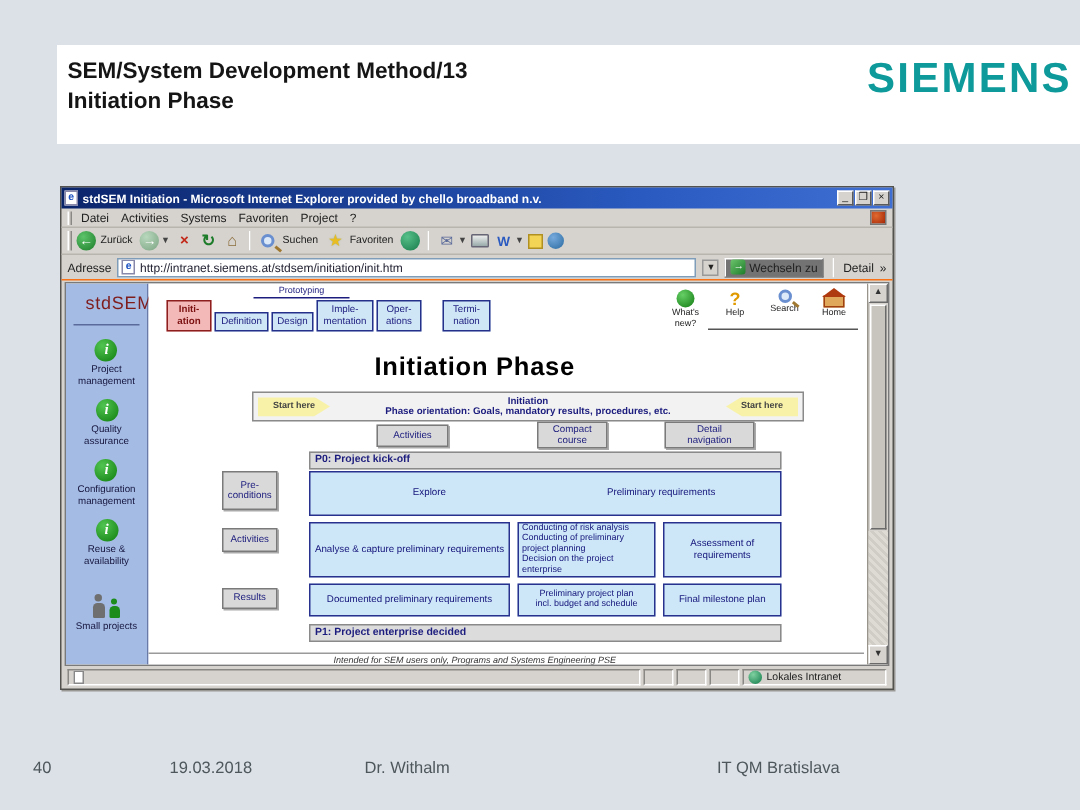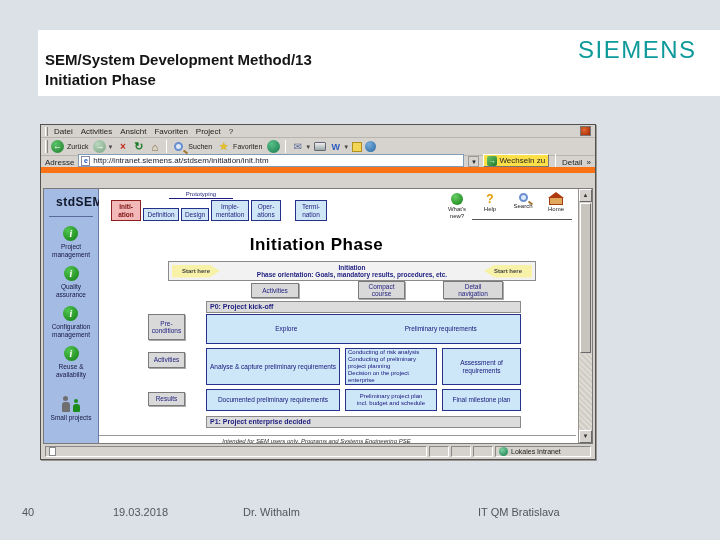--- a/index.html
+++ b/index.html
@@ -1,22 +1,22 @@
 <!DOCTYPE html>
 <html><head>
 <meta charset="utf-8">
 <style>
   * { margin:0; padding:0; box-sizing:border-box; }
   body { width:720px; height:540px; font-family:"Liberation Sans", sans-serif; }
   .slide { position:relative; width:720px; height:540px; background:#dce1e7; overflow:hidden; }
 
   
   .band { position:absolute; left:38px; top:30px; right:0; height:66px; background:#ffffff; }
-  .slide-title { position:absolute; left:45px; top:38px; font-size:15px; font-weight:bold; color:#151515; line-height:20px;margin-top:12px; }
-  .logo { position:absolute; left:578px; top:36px; font-size:24px; font-weight:normal; letter-spacing:1.5px; color:#0e9a9a; }
+  .slide-title { position:absolute; left:45px; top:38px; font-size:15px; font-weight:bold; color:#151515; line-height:20px; }
+  .logo { position:absolute; left:578px; top:36px; font-size:28px; font-weight:bold; letter-spacing:1.5px; color:#0e9a9a; }
 
   
   .sfoot { position:absolute; top:506px; font-size:11px; color:#4d575c; }
   .sf-page { left:22px; } .sf-date { left:113px; } .sf-author { left:243px; } .sf-org { left:478px; }
 
   
   .bwin { position:absolute; left:40px; top:124px; width:556px; height:336px;
           background:#d6d3ce; border:1px solid #54524e; box-shadow:1px 1px 0 #9a9894; }
   .tbar { height:14px; background:linear-gradient(90deg,#0a246a,#2a5ac0 70%,#3f6fd2); display:flex; align-items:center; padding:0 2px; }
   .tbar-icon { width:9px; height:10px; background:#fff; border:1px solid #88a; color:#1a50c0; font-size:7px; font-weight:bold; line-height:8px; text-align:center; margin-right:3px; }
@@ -42,31 +42,31 @@
   .mag::after { content:""; position:absolute; left:7px; top:7px; width:5px; height:2px; background:#a07830; transform:rotate(40deg); }
   .star { color:#e7bd23; font-size:11px; text-shadow:0 0 1px #9a7; }
   .media { background:radial-gradient(circle at 35% 30%, #57c08a, #177a4a); }
   .mail { color:#5a6a9a; font-size:10px; }
   .printer { width:12px; height:9px; background:linear-gradient(#eee,#9aa); border:1px solid #667; border-radius:1px; }
   .wicon { font-size:9px; font-weight:bold; color:#2a5ac0; }
   .note { width:10px; height:10px; background:#f4d454; border:1px solid #b09020; }
   .msgr { width:11px; height:11px; border-radius:50%; background:radial-gradient(circle at 35% 30%, #7ad, #2a6aa0); }
   .dd { font-size:6px; color:#444; margin-left:-2px; }
 
-  .abar { height:17px; display:flex; align-items:flex-end; gap:4px; padding:0 4px; border-bottom:6px solid #f97316; font-size:8px; color:#222; }
+  .abar { height:17px; display:flex; align-items:center; gap:4px; padding:0 4px; border-bottom:1px solid #f97316; font-size:8px; color:#222; }
   .afield { flex:1; height:13px; background:#fff; border:1px solid #7f9db9; display:flex; align-items:center; padding:0 2px; gap:3px; overflow:hidden; }
   .aurl { font-size:8px; color:#223; white-space:nowrap; overflow:hidden; }
   .adrop { width:11px; height:11px; background:#d6d3ce; border:1px solid #999; font-size:6px; text-align:center; line-height:10px; }
-  .gobtn { display:flex; align-items:center; gap:2px; height:13px; padding:0 3px; background:#fde047; border:1px solid; border-color:#fff #777 #777 #fff; }
+  .gobtn { display:flex; align-items:center; gap:2px; height:13px; padding:0 3px; background:#737373; border:1px solid; border-color:#fff #777 #777 #fff; }
   .goarrow { width:10px; height:10px; background:linear-gradient(135deg,#6cc46c,#1d7c2a); color:#fff; font-size:7px; line-height:10px; text-align:center; border-radius:2px; }
 
   
   .content { position:absolute; left:2px; top:63px; right:2px; bottom:15px; background:#fff; border:1px solid #7a7a7a; display:flex; overflow:hidden; }
   .sidebar { width:55px; background:#a4bbe4; border-right:1px solid #6a7aa8; display:flex; flex-direction:column; align-items:center; padding-top:6px; flex:none; }
-  .brand { font-size:12px; font-weight:bold; color:#0f172a; letter-spacing:.5px;margin-left:17px; }
+  .brand { font-size:12px; font-weight:normal; color:#7f1d1d; letter-spacing:.5px;margin-left:17px; }
   .sdiv { width:44px; border-top:1px solid #5a6a9a; margin:7px 0 9px 0; }
   .sitem { display:flex; flex-direction:column; align-items:center; margin-bottom:8px; cursor:pointer; }
   .info-i { width:15px; height:15px; border-radius:50%; background:radial-gradient(circle at 35% 30%, #51c551, #0f7d0f);
             color:#fff; font-family:"Liberation Serif", serif; font-style:italic; font-weight:bold; font-size:10px;
             display:flex; align-items:center; justify-content:center; margin-bottom:2px; }
   .slabel { font-size:6.5px; line-height:7.5px; color:#16163e; text-align:center; }
   .persons { display:flex; align-items:flex-end; gap:3px; margin:10px 0 2px 0; }
   .person { display:flex; flex-direction:column; align-items:center; }
   .phead { width:5px; height:5px; border-radius:50%; margin-bottom:1px; }
   .pbody { width:8px; height:10px; border-radius:3px 3px 1px 1px; }
@@ -146,26 +146,33 @@
 
   <div class="band"></div>
   <div class="slide-title">
     <div>SEM/System Development Method/13</div>
     <div>Initiation Phase</div>
   </div>
   <div class="logo">SIEMENS</div>
 
   <div class="bwin">
 
+    <div class="tbar">
+      <div class="tbar-icon">e</div>
+      <div class="tbar-text">stdSEM Initiation - Microsoft Internet Explorer provided by chello broadband n.v.</div>
+      <div class="winbtn">_</div>
+      <div class="winbtn">❐</div>
+      <div class="winbtn">×</div>
+    </div>
 
     <div class="mbar">
       <span class="grip"></span>
       <span>Datei</span>
       <span>Activities</span>
-      <span>Ansicht</span>
+      <span>Systems</span>
       <span>Favoriten</span>
       <span>Project</span>
       <span>?</span>
       <span class="spacer"></span>
       <span class="brandbox"></span>
     </div>
 
     <div class="toolbar">
       <span class="grip" style="width:3px;height:13px;border-left:1px solid #fff;border-right:1px solid #8a8884;"></span>
       <span class="circ back">←</span>

